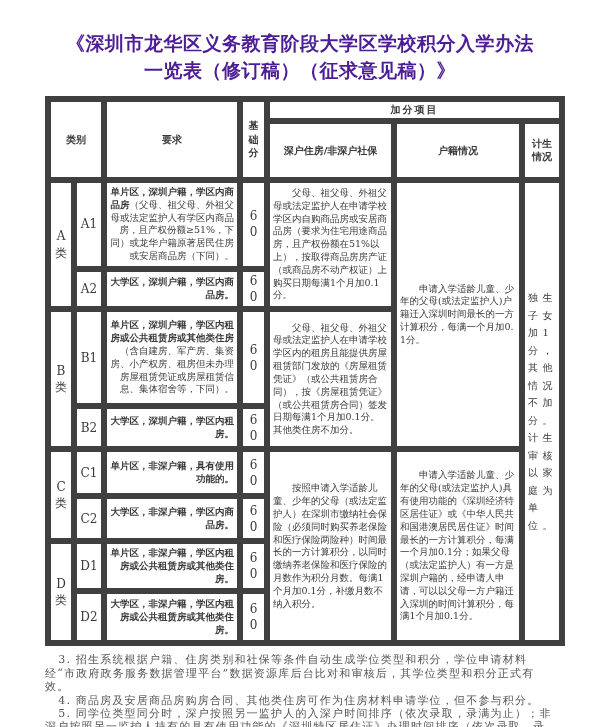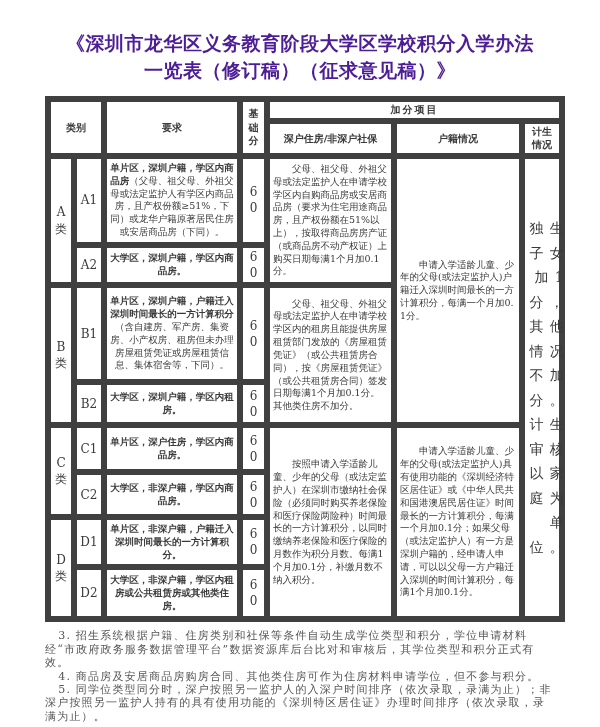--- a/index.html
+++ b/index.html
@@ -37,31 +37,31 @@
     line-height:1.35;
     word-break:break-all;
   }
   table.points th{
     font-weight:bold;
     text-align:center;
     font-size:10px;
   }
   .bonus-head{letter-spacing:2px;}
   .vert1{display:block;width:1.2em;margin:0 auto;text-align:center;}
-  .vert2{display:block;width:2.1em;margin:0 auto;text-align:center;}
+  .vert2{display:block;width:2.1em;margin:12px auto;text-align:center;}
   td.cat, td.code, td.base{text-align:center;font-size:12px;}
-  td.req{text-align:center;}
+  td.req{text-align:right;}
   td.req .lead{font-weight:bold;}
   td.mergedtxt{text-align:left;border-radius:24px;}
   td.mergedtxt .para{text-indent:2em;display:block;}
   td.family{vertical-align:middle;}
   td.family .fp{
     display:block;width:3em;margin:6px auto;
-    font-size:14px;letter-spacing:0.45em;line-height:1.75;
-    text-align:right;
+    font-size:10px;letter-spacing:0.45em;line-height:1.75;
+    text-align:left;
   }
   .notes{
     margin:7px 45px 0 45px;
     font-size:11px;
     line-height:1.22;
     color:#555;
     letter-spacing:1.2px;
   }
   .notes p{margin:0;text-indent:1.2em;}
 </style>
@@ -116,52 +116,52 @@
           </td>
       </tr>
       <tr style="height:27px">
         <td class="code">A2</td>
         <td class="req"><span class="lead">大学区，深圳户籍，学区内商品房。</span><span></span></td>
         <td class="base">60</td>
       </tr>
       <tr style="height:97px">
         <td rowspan="2" class="cat">B类</td>
         <td class="code">B1</td>
-        <td class="req"><span class="lead">单片区，深圳户籍，户籍迁入深圳时间最长的一方计算积分</span><span>（含自建房、军产房、集资房、小产权房、租房但未办理房屋租赁凭证或房屋租赁信息、集体宿舍等，下同）。</span></td>
+        <td class="req"><span class="lead">单片区，深圳户籍，学区内租房或公共租赁房或其他类住房</span><span>（含自建房、军产房、集资房、小产权房、租房但未办理房屋租赁凭证或房屋租赁信息、集体宿舍等，下同）。</span></td>
         <td class="base">60</td>
         <td rowspan="2" class="mergedtxt">
             <span class="para">父母、祖父母、外祖父母或法定监护人在申请学校学区内的租房且能提供房屋租赁部门发放的《房屋租赁凭证》（或公共租赁房合同），按《房屋租赁凭证》（或公共租赁房合同）签发日期每满1个月加0.1分。其他类住房不加分。</span>
           </td>
       </tr>
       <tr style="height:43px">
         <td class="code">B2</td>
         <td class="req"><span class="lead">大学区，深圳户籍，学区内租房。</span><span></span></td>
         <td class="base">60</td>
       </tr>
       <tr style="height:47px">
         <td rowspan="2" class="cat">C类</td>
         <td class="code">C1</td>
-        <td class="req"><span class="lead">单片区，深户住房，学区内商品房。</span><span></span></td>
+        <td class="req"><span class="lead">单片区，非深户籍，具有使用功能的。</span><span></span></td>
         <td class="base">60</td>
         <td rowspan="4" class="mergedtxt">
             <span class="para">按照申请入学适龄儿童、少年的父母（或法定监护人）在深圳市缴纳社会保险（必须同时购买养老保险和医疗保险两险种）时间最长的一方计算积分，以同时缴纳养老保险和医疗保险的月数作为积分月数。每满1个月加0.1分，补缴月数不纳入积分。</span>
           </td>
         <td rowspan="4" class="mergedtxt">
             <span class="para">申请入学适龄儿童、少年的父母(或法定监护人)具有使用功能的《深圳经济特区居住证》或《中华人民共和国港澳居民居住证》时间最长的一方计算积分，每满一个月加0.1分；如果父母（或法定监护人）有一方是深圳户籍的，经申请人申请，可以以父母一方户籍迁入深圳的时间计算积分，每满1个月加0.1分。</span>
           </td>
       </tr>
       <tr style="height:45px">
         <td class="code">C2</td>
         <td class="req"><span class="lead">大学区，非深户籍，学区内商品房。</span><span></span></td>
         <td class="base">60</td>
       </tr>
       <tr style="height:50px">
         <td rowspan="2" class="cat">D类</td>
         <td class="code">D1</td>
-        <td class="req"><span class="lead">单片区，非深户籍，户籍迁入深圳时间最长的一方计算积分。</span><span></span></td>
+        <td class="req"><span class="lead">单片区，非深户籍，学区内租房或公共租赁房或其他类住房。</span><span></span></td>
         <td class="base">60</td>
       </tr>
       <tr style="height:52px">
         <td class="code">D2</td>
         <td class="req"><span class="lead">大学区，非深户籍，学区内租房或公共租赁房或其他类住房。</span><span></span></td>
         <td class="base">60</td>
       </tr>
     </tbody>
   </table>
 

